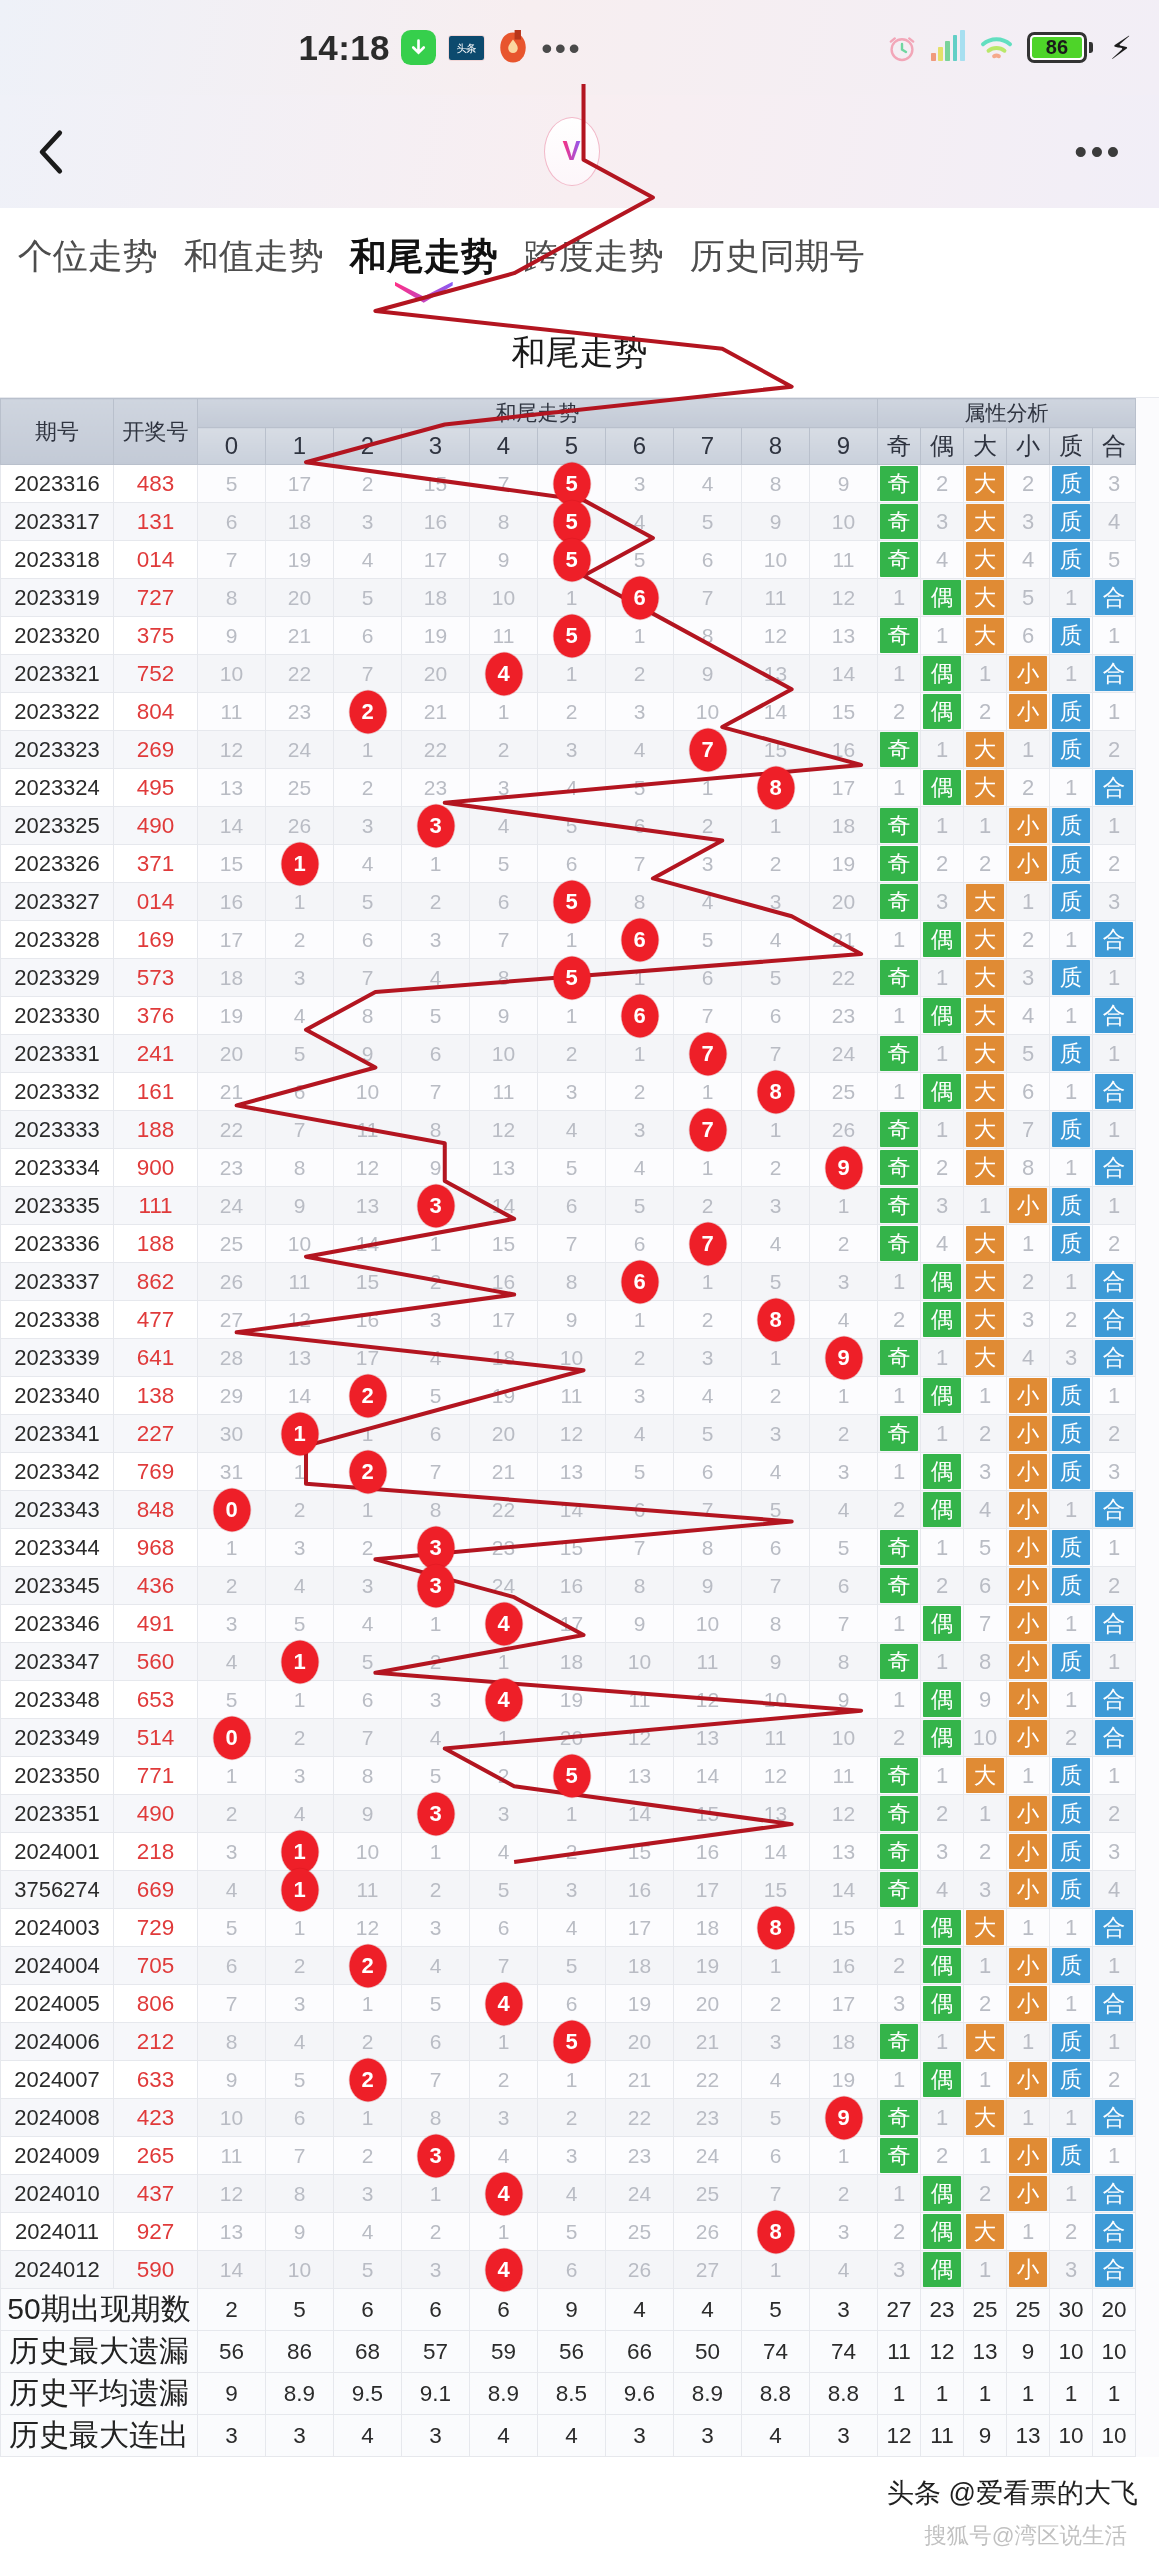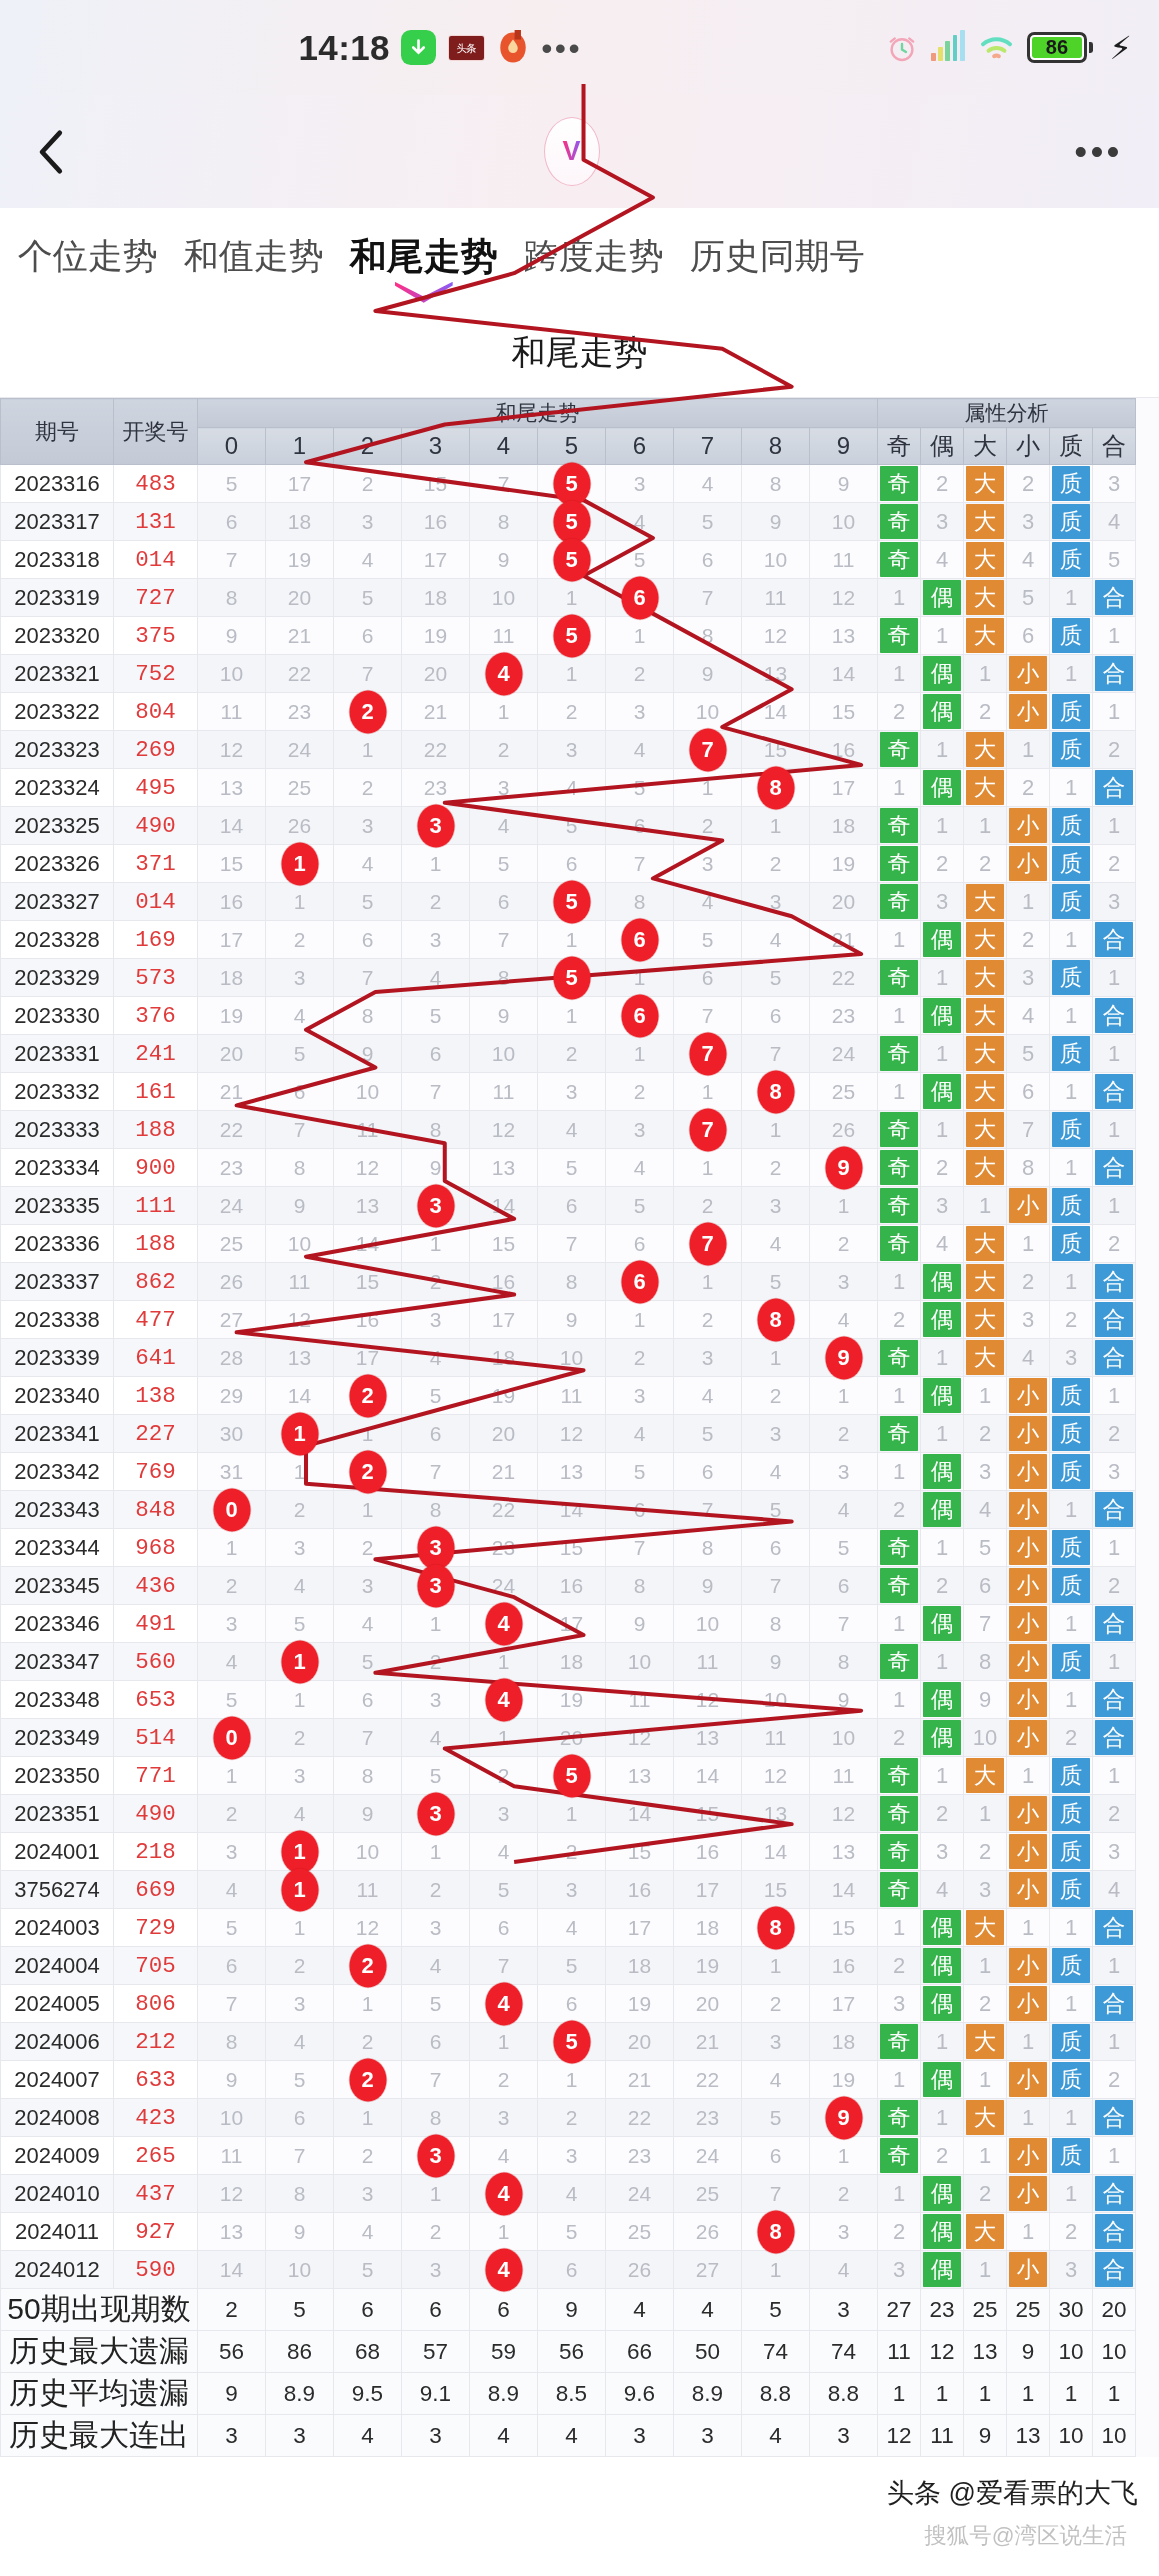--- a/index.html
+++ b/index.html
@@ -15,21 +15,21 @@
   .statusbar{
     height: 95px;
     background: linear-gradient(100deg,#eef1f8 0%, #f7eef0 45%, #f2eef6 100%);
     display:flex; align-items:center; position:relative;padding-left:32px;
   }
   .sb-left{ flex:1; display:flex; align-items:center; justify-content:flex-end; gap:11.3px; padding-right:0; }
   .sb-time{ font-size:35px; font-weight:600; color:#2b2b2b; letter-spacing:0.4px; }
   .ic-dl{ width:35px;height:35px;border-radius:9.7px;background:#36cf4c;display:flex;align-items:center;justify-content:center;}
   .ic-dl svg{width:21px;height:21px;}
   .ic-tt{ width:37px;height:26px;border-radius:3.2px;background:#fff;border:0.8px solid #f2d6d6;display:flex;align-items:center;justify-content:center;overflow:hidden;}
-  .ic-tt i{display:block;width:35px;height:24px;background:#7f1d1d;color:#fff;font-style:normal;font-size:10.5px;line-height:24px;text-align:center;letter-spacing:-0.8px;}
+  .ic-tt i{display:block;width:35px;height:24px;background:#0c4a6e;color:#fff;font-style:normal;font-size:10.5px;line-height:24px;text-align:center;letter-spacing:-0.8px;}
   .ic-dd{ width:34px;height:35px;display:flex;align-items:center;justify-content:center;}
   .sb-dots{ font-size:32px;color:#4a4a4a;letter-spacing:2.4px; line-height:16px; }
   .sb-right{ flex:1; display:flex; align-items:center; justify-content:flex-end; gap:13px; padding-right:27px; }
   .ic-alarm{width:32px;height:32px;}
   .ic-sig{width:35px;height:27px;display:flex;align-items:flex-end;gap:2.4px;}
   .ic-sig b{display:block;width:4.8px;border-radius:0.8px;}
   .ic-wifi{width:35px;height:29px;}
   .batt{ display:flex; align-items:center; }
   .batt-body{width:60px;height:31px;border:3.2px solid #333;border-radius:7.2px;padding:2.4px;background:#fff;}
   .batt-fill{height:100%;background:#4ed429;border-radius:2.4px;display:flex;align-items:center;justify-content:center;color:#1a1a1a;font-size:20px;font-weight:700;}
@@ -96,21 +96,21 @@
   thead th.sub{ height:37px; font-size:24px; background:linear-gradient(180deg,#d7dce4,#c9d0db); }
 
   tbody td{
     border:0.8px solid #e6e8ed; height:38px; text-align:center;
     font-size:21px; color:#b9bcc4; padding:0; position:relative;
     background:#fcfcfe;
   }
   tbody tr:nth-child(even) td{ background:#f4f5f8; }
   td.qh{ color:#2b2b2b; font-size:22px; background:#fff !important; }
   tbody tr:nth-child(even) td.qh{ background:#f6f7fa !important; }
-  td.kj{ color:#e03a3a; font-size:22.5px; background:#fff !important;font-family:Liberation Mono, monospace; }
+  td.kj{ color:#e03a3a; font-size:22.5px; background:#fff !important; }
   tbody tr:nth-child(even) td.kj{ background:#f6f7fa !important; }
 
   td.hit{ color:transparent; }
   .ball{
     position:absolute; left:50%; top:50%; transform:translate(-50%,-50%);
     width:37px; height:43px; border-radius:50%;
     background:#ee1f28; color:#fff; font-size:22px; font-weight:700;
     display:flex; align-items:center; justify-content:center; z-index:5;
     box-shadow:0 0 0 0.8px rgba(190,20,25,.25);
   }

